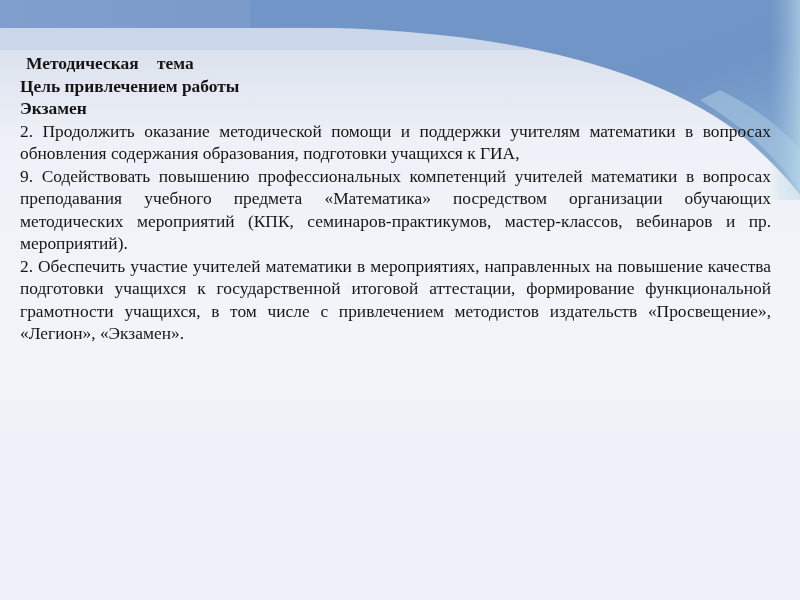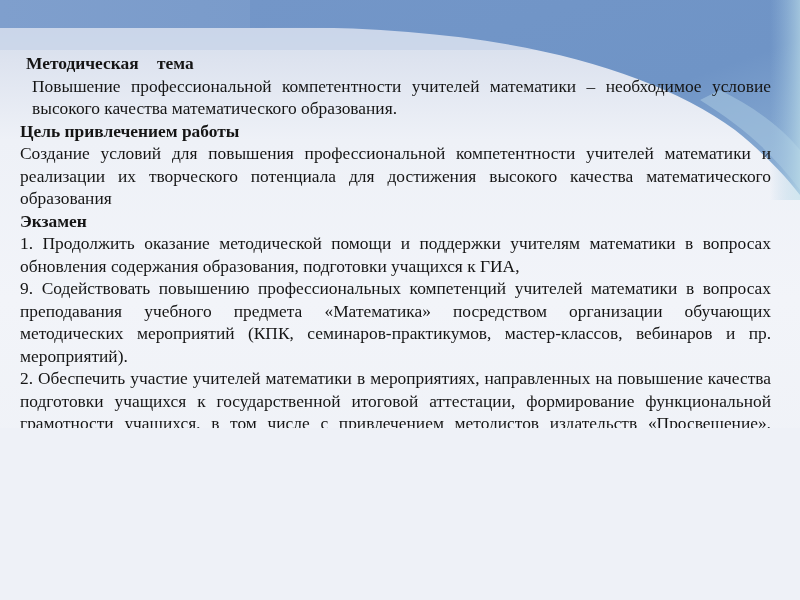--- a/index.html
+++ b/index.html
@@ -89,23 +89,21 @@
 
     <rect x="0" y="568" width="800" height="32" fill="url(#bottomBand)"></rect>
 
     <path d="M0,540 C40,548 80,560 120,575 C150,586 170,594 185,600 L0,600 Z" fill="url(#bottomWave)"></path>
     <path d="M0,540 C25,538 50,545 70,552 L0,560 Z" fill="#c6dae9" opacity="0.8"></path>
     <path d="M0,585 C50,588 100,594 130,600 L0,600 Z" fill="#b7d0e6" opacity="0.8"></path>
   </svg>
 
   <div class="content">
     <p class="heading heading-1">Методическая тема</p>
-    <p class="indent">Повышение профессиональной компетентности учителей математики – необходимое условие высокого качества математического образования.</p>
 
     <p class="heading">Цель привлечением работы</p>
-    <p>Создание условий для повышения профессиональной компетентности учителей математики и реализации их творческого потенциала для достижения высокого качества математического образования</p>
 
     <p class="heading">Экзамен</p>
-    <p>1. Продолжить оказание методической помощи и поддержки учителям математики в вопросах обновления содержания образования, подготовки учащихся к ГИА,</p>
+    <p>2. Продолжить оказание методической помощи и поддержки учителям математики в вопросах обновления содержания образования, подготовки учащихся к ГИА,</p>
     <p>9. Содействовать повышению профессиональных компетенций учителей математики в вопросах преподавания учебного предмета «Математика» посредством организации обучающих методических мероприятий (КПК, семинаров-практикумов, мастер-классов, вебинаров и пр. мероприятий).</p>
     <p>2. Обеспечить участие учителей математики в мероприятиях, направленных на повышение качества подготовки учащихся к государственной итоговой аттестации, формирование функциональной грамотности учащихся, в том числе с привлечением методистов издательств «Просвещение», «Легион», «Экзамен».</p>
   </div>
 </div>
 
 </body></html>

